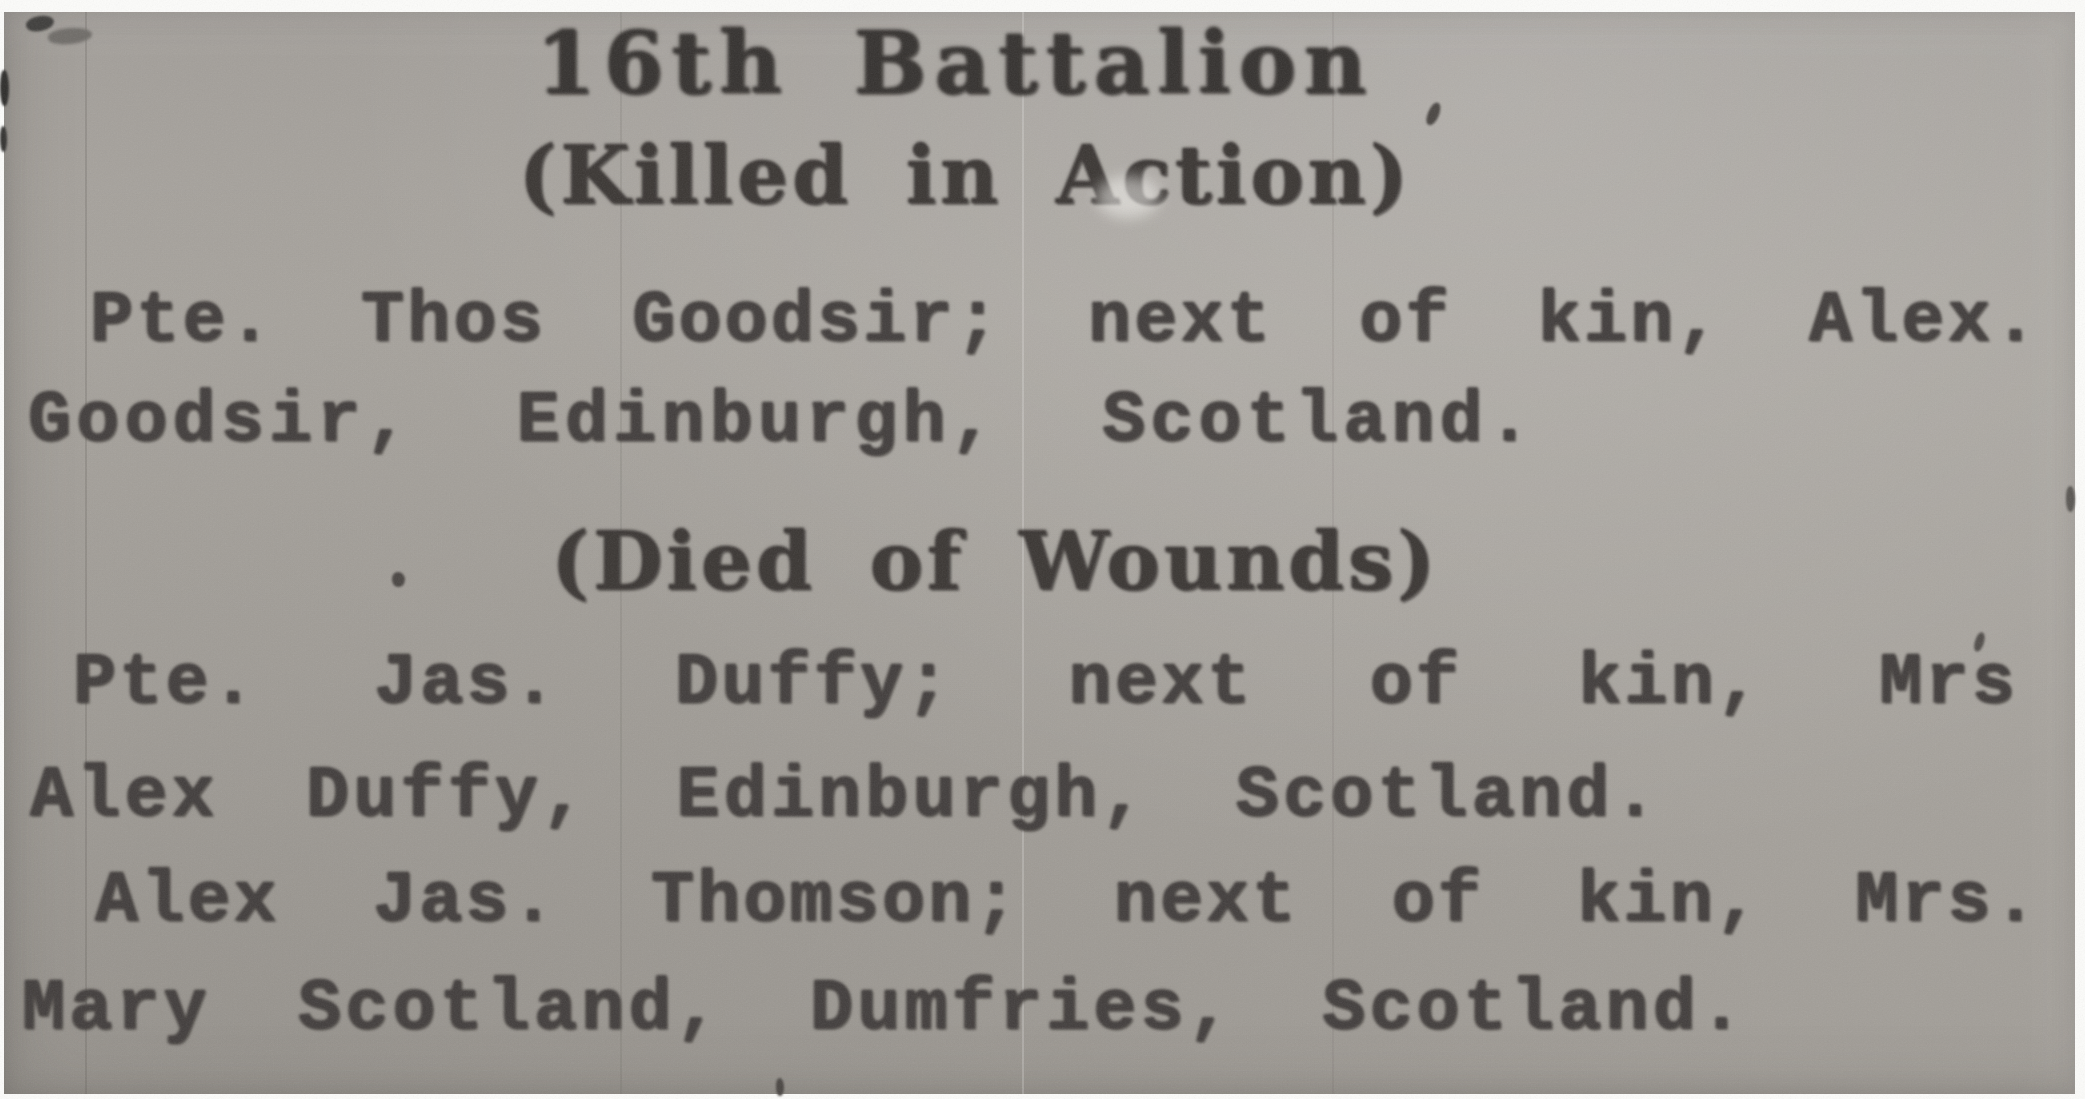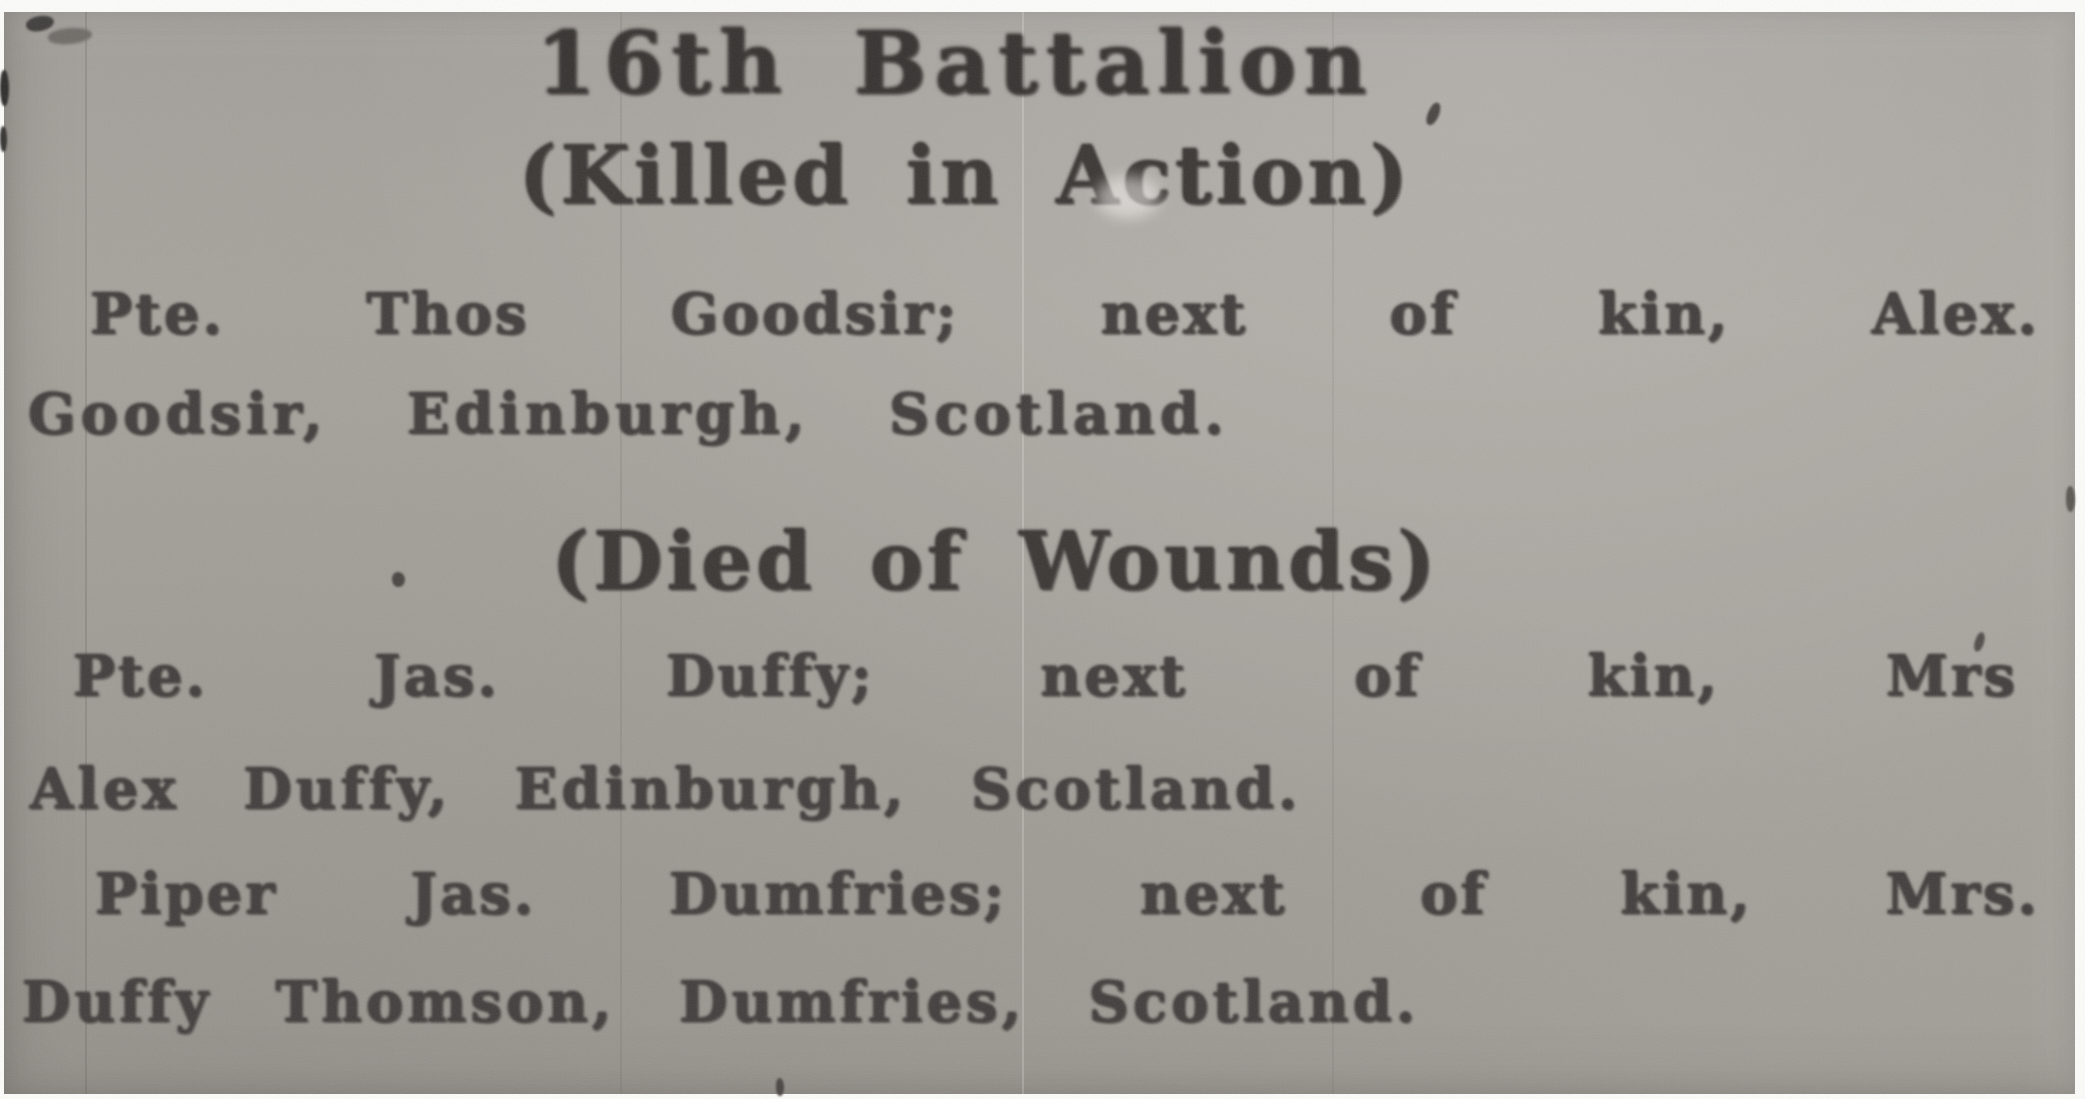--- a/index.html
+++ b/index.html
@@ -39,21 +39,21 @@
     color:#3c3937;filter:blur(1.4px) contrast(1.1);
     text-shadow:0 0 3.5px rgba(55,52,49,.95), 2px 2px 1px rgba(55,52,49,.6);
   }
   .sub{
     font-size:80px;letter-spacing:4px;word-spacing:22px;
     color:#403c3a;filter:blur(1.1px) contrast(1.08);
     text-shadow:0 0 3px rgba(58,55,52,.95), 2px 2px 1px rgba(58,55,52,.55);
   }
   .sub1{top:128px;left:0;width:1930px;text-align:center;}
   .sub2{top:514px;left:30px;width:1930px;text-align:center;}
-  .bodyline{font-size:56px;letter-spacing:3px;}
+  .bodyline{font-size:72px;letter-spacing:3px;font-family:Liberation Mono, monospace;}
   .just{text-align:justify;text-align-last:justify;}
   .l-g1{top:280px;left:90px;width:1950px;}
   .l-g2{top:380px;left:28px;letter-spacing:5px;word-spacing:55px;}
   .l-d1{top:642px;left:73px;width:1945px;}
   .l-d2{top:755px;left:30px;letter-spacing:4px;word-spacing:40px;}
   .l-t1{top:860px;left:95px;width:1945px;}
   .l-t2{top:968px;left:22px;letter-spacing:4px;word-spacing:40px;}
   
   .speck{position:absolute;pointer-events:none;border-radius:45% 55% 50% 50%;}
   .sp1{left:26px;top:16px;width:28px;height:15px;background:#3f3e3c;filter:blur(1px);transform:rotate(-12deg);}
@@ -84,22 +84,22 @@
 <div class="line sub sub1">(Killed in Action)</div>
 
 <div class="line bodyline just l-g1">Pte. Thos Goodsir; next of kin, Alex.</div>
 <div class="line bodyline l-g2">Goodsir, Edinburgh, Scotland.</div>
 
 <div class="line sub sub2">(Died of Wounds)</div>
 
 <div class="line bodyline just l-d1">Pte. Jas. Duffy; next of kin, Mrs</div>
 <div class="line bodyline l-d2">Alex Duffy, Edinburgh, Scotland.</div>
 
-<div class="line bodyline just l-t1">Piper Jas. Dumfries; next of kin, Mrs.</div>
-<div class="line bodyline l-t2">Duffy Thomson, Dumfries, Scotland.</div>
+<div class="line bodyline just l-t1">Alex Jas. Thomson; next of kin, Mrs.</div>
+<div class="line bodyline l-t2">Mary Scotland, Dumfries, Scotland.</div>
 
 <div class="speck sp1"></div>
 <div class="speck sp2"></div>
 <div class="speck sp3"></div>
 <div class="speck sp4"></div>
 <div class="speck sp5"></div>
 <div class="speck sp6"></div>
 <div class="speck sp7"></div>
 <div class="speck sp8"></div>
 <div class="speck sp9"></div>

